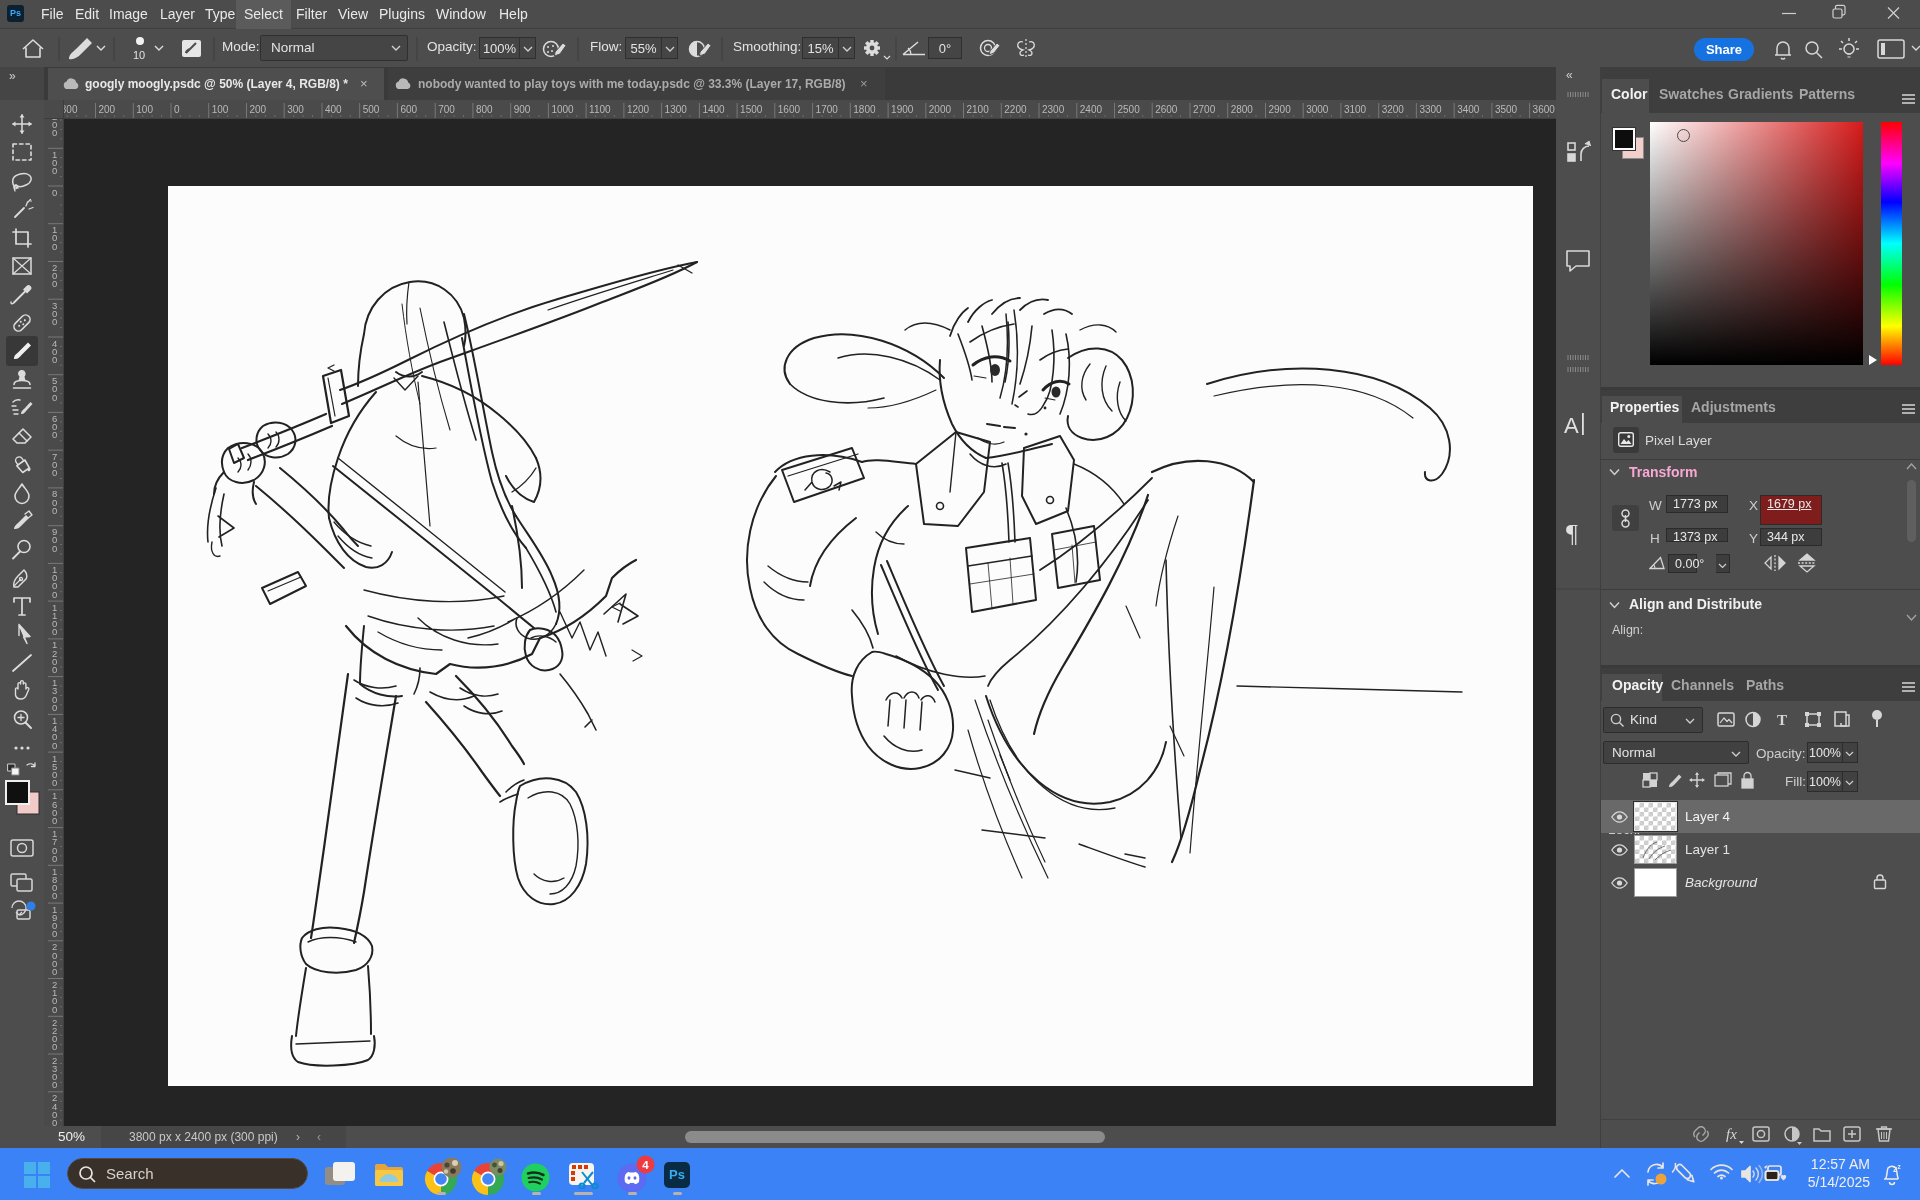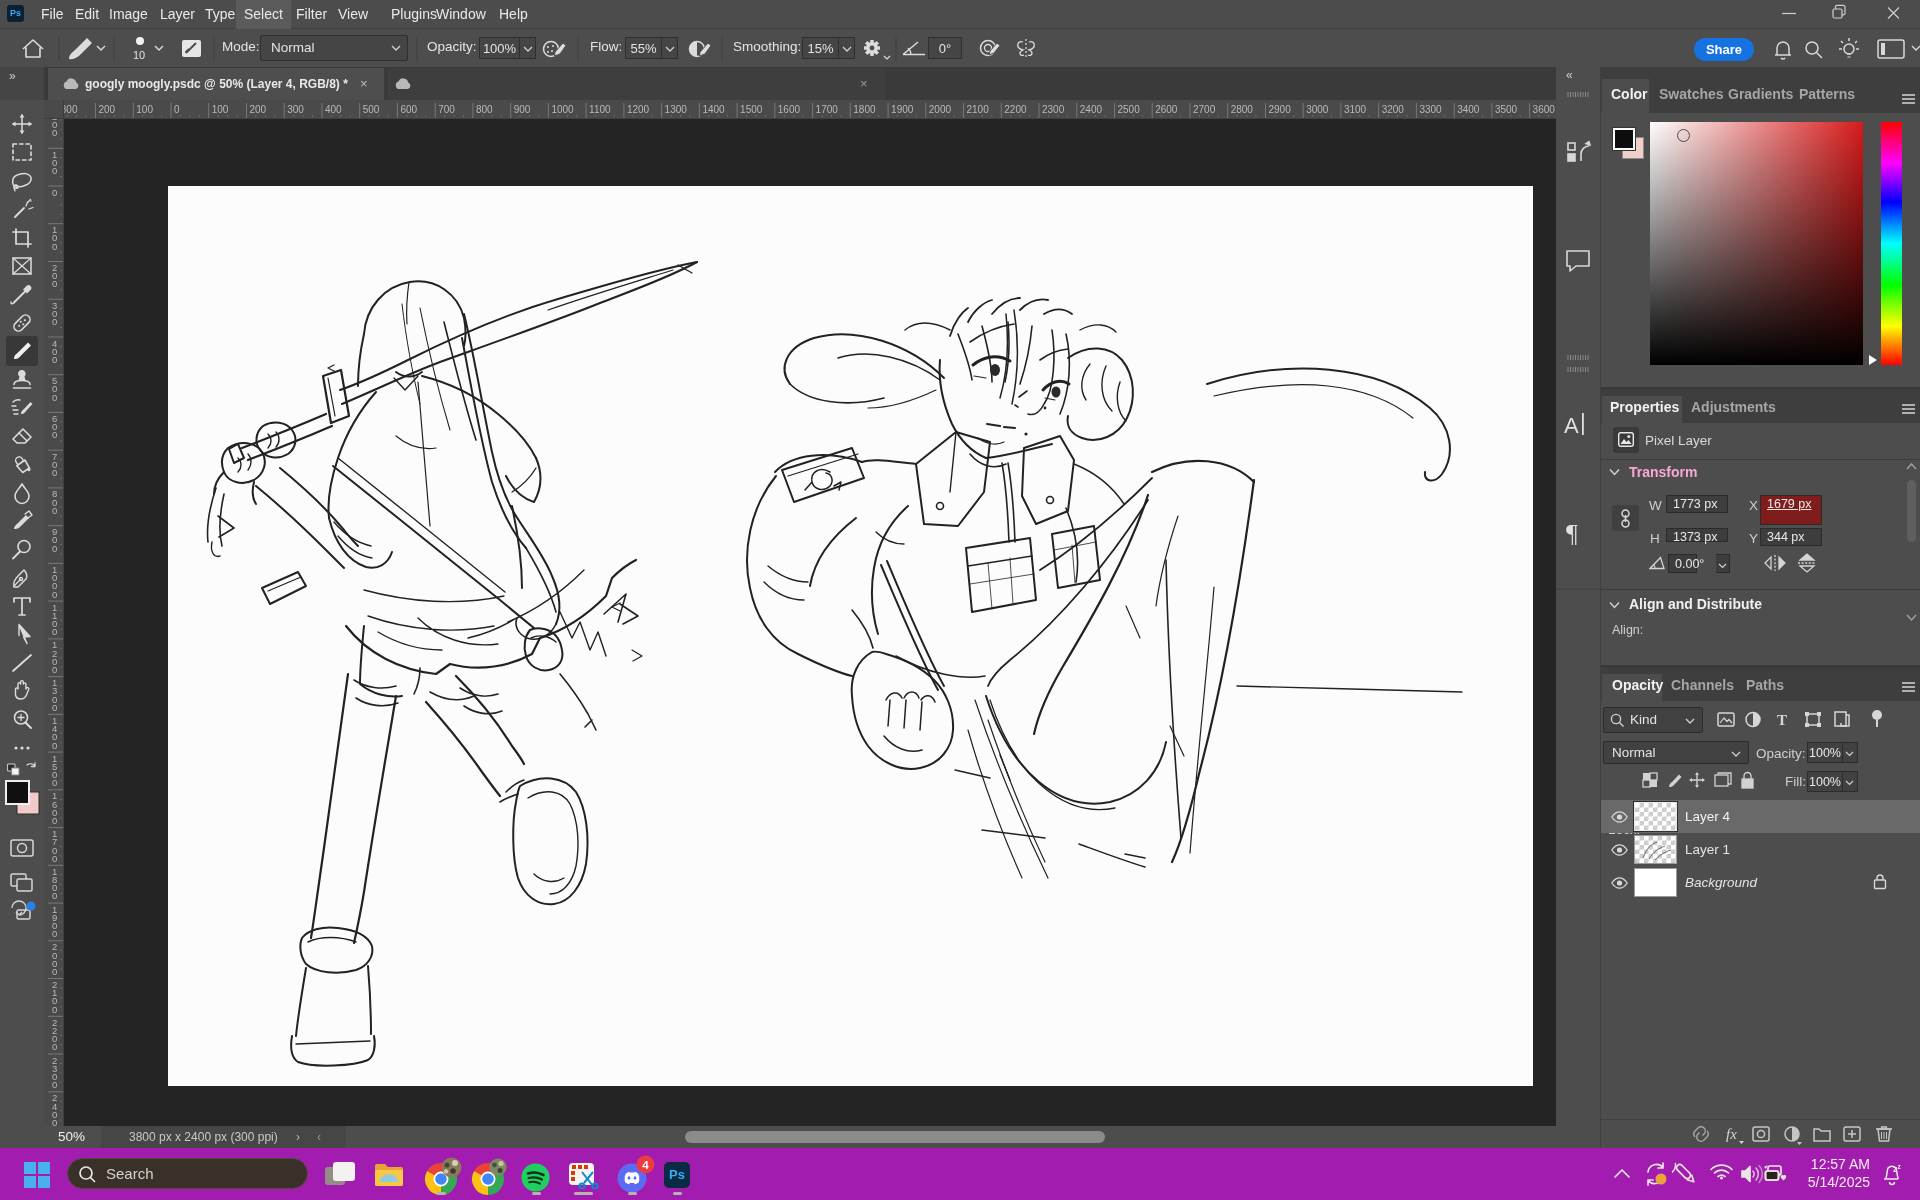--- a/index.html
+++ b/index.html
@@ -20,21 +20,21 @@
     </div>
     <div class="abs txt" id="menuitems" style="left:0;top:0;height:29px;font-size:14px;">
         <span style="position:absolute;left:41px;top:0;height:29px;line-height:29px;">File</span>
         <span style="position:absolute;left:75px;top:0;height:29px;line-height:29px;">Edit</span>
         <span style="position:absolute;left:109px;top:0;height:29px;line-height:29px;">Image</span>
         <span style="position:absolute;left:160px;top:0;height:29px;line-height:29px;">Layer</span>
         <span style="position:absolute;left:205px;top:0;height:29px;line-height:29px;">Type</span>
         <span style="position:absolute;left:244px;top:0;height:29px;line-height:29px;background:#5b5b5b;padding:0 8px;margin-left:-8px;">Select</span>
         <span style="position:absolute;left:296px;top:0;height:29px;line-height:29px;">Filter</span>
         <span style="position:absolute;left:338px;top:0;height:29px;line-height:29px;">View</span>
-        <span style="position:absolute;left:379px;top:0;height:29px;line-height:29px;margin-left:12px;">Plugins</span>
+        <span style="position:absolute;left:379px;top:0;height:29px;line-height:29px;">Plugins</span>
         <span style="position:absolute;left:436px;top:0;height:29px;line-height:29px;">Window</span>
         <span style="position:absolute;left:499px;top:0;height:29px;line-height:29px;">Help</span>
       </div>
 
     <svg class="abs" style="left:1770px;top:0;" width="145" height="29" viewBox="0 0 145 29">
       <g stroke="#cfcfcf" stroke-width="1.2" fill="none">
         <line x1="12" y1="13.5" x2="26" y2="13.5"></line>
         <rect x="63" y="9" width="9" height="9" rx="1.5"></rect>
         <path d="M65.5 9 v-2.2 a1.5 1.5 0 0 1 1.5-1.5 h6 a2 2 0 0 1 2 2 v6 a1.5 1.5 0 0 1 -1.5 1.5 h-1.6" fill="none"></path>
         <path d="M118 7.5 L129 18.5 M129 7.5 L118 18.5"></path>
@@ -161,20 +161,21 @@
         <svg style="position:absolute;left:14px;top:10px;" width="20" height="13" viewBox="0 0 26 16">
           <path d="M7 14 a5 5 0 0 1 -1 -9.8 A6.5 6.5 0 0 1 18.5 5.5 A4.5 4.5 0 0 1 18 14 Z" fill="#b9b9b9"></path>
         </svg>
         <span style="position:absolute;left:37px;top:0;">googly moogly.psdc @ 50% (Layer 4, RGB/8) *</span>
         <span style="position:absolute;left:312px;top:0px;color:#bdbdbd;font-weight:normal;font-size:13px;">×</span>
       </div>
     <div class="abs" id="tab2" style="left:344px;top:1px;width:497px;height:32px;background:#3e3e3e;color:#ababab;font-size:12px;font-weight:bold;line-height:32px;">
         <svg style="position:absolute;left:6px;top:10px;" width="20" height="13" viewBox="0 0 26 16">
           <path d="M7 14 a5 5 0 0 1 -1 -9.8 A6.5 6.5 0 0 1 18.5 5.5 A4.5 4.5 0 0 1 18 14 Z" fill="#b9b9b9"></path>
         </svg>
+        <span style="position:absolute;left:30px;top:0;">nobody wanted to play toys with me today.psdc @ 33.3% (Layer 17, RGB/8)</span>
         <span style="position:absolute;left:472px;top:0px;color:#9a9a9a;font-weight:normal;font-size:13px;">×</span>
       </div>
   </div>
 
   <div class="abs" style="left:0;top:67px;width:44px;height:33px;background:#454545;color:#cfcfcf;">
     <div class="abs" style="left:9px;top:2px;font-size:12px;letter-spacing:1px;">»</div>
   </div>
 
   <div class="abs" style="left:44px;top:100px;width:1512px;height:19px;background:#4a4a4a;overflow:hidden;" id="hruler"><svg width="1512" height="19" viewBox="0 0 1512 19">
         <line x1="13.8" y1="3" x2="13.8" y2="19" stroke="#777" stroke-width="1"></line>
@@ -1213,21 +1214,21 @@
           <g transform="translate(283,14)">
               <path d="M-6 -5 h12 l-1.5 12 h-9 Z"></path>
               <path d="M-8 -5 h16 M-2.5 -5 v-2 h5 v2" stroke-width="1.3"></path>
               <path d="M-2.5 -2 v7 M0 -2 v7 M2.5 -2 v7" stroke-width="1"></path>
             </g>
         </g>
       </svg>
     </div>
   </div>
 
-  <div class="abs" style="left:0;top:1148px;width:1920px;height:52px;background:#a21caf;padding-left:36px;" id="taskbar">
+  <div class="abs" style="left:0;top:1148px;width:1920px;height:52px;background:#3b82f6;padding-left:36px;" id="taskbar">
       <svg class="abs" style="left:24px;top:14px" width="26" height="26" viewBox="0 0 26 26">
         <g fill="#48b0ed">
           <rect x="0" y="0" width="12" height="12"></rect>
           <rect x="14" y="0" width="12" height="12"></rect>
           <rect x="0" y="14" width="12" height="12"></rect>
           <rect x="14" y="14" width="12" height="12"></rect>
         </g>
       </svg>
       <div class="abs" style="left:67px;top:10px;width:241px;height:31px;background:#39302a;border:1px solid #564a3e;border-radius:16px;"><svg style="margin:6px 0 0 10px" width="19" height="19" viewBox="0 0 19 19">
           <circle cx="8" cy="8" r="6" fill="none" stroke="#e8e4e0" stroke-width="1.7"></circle>

